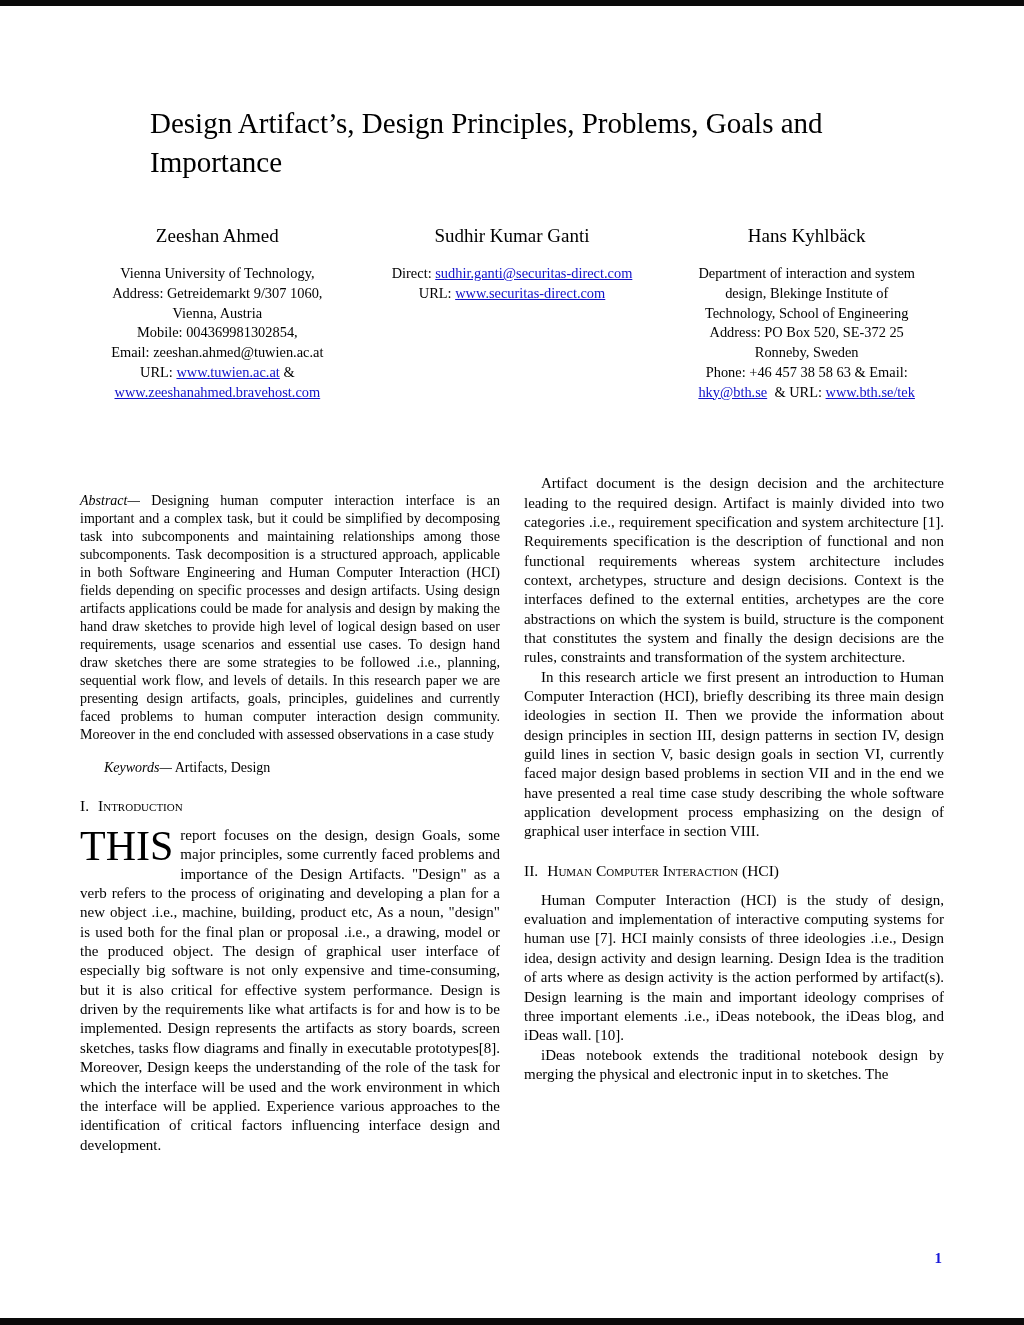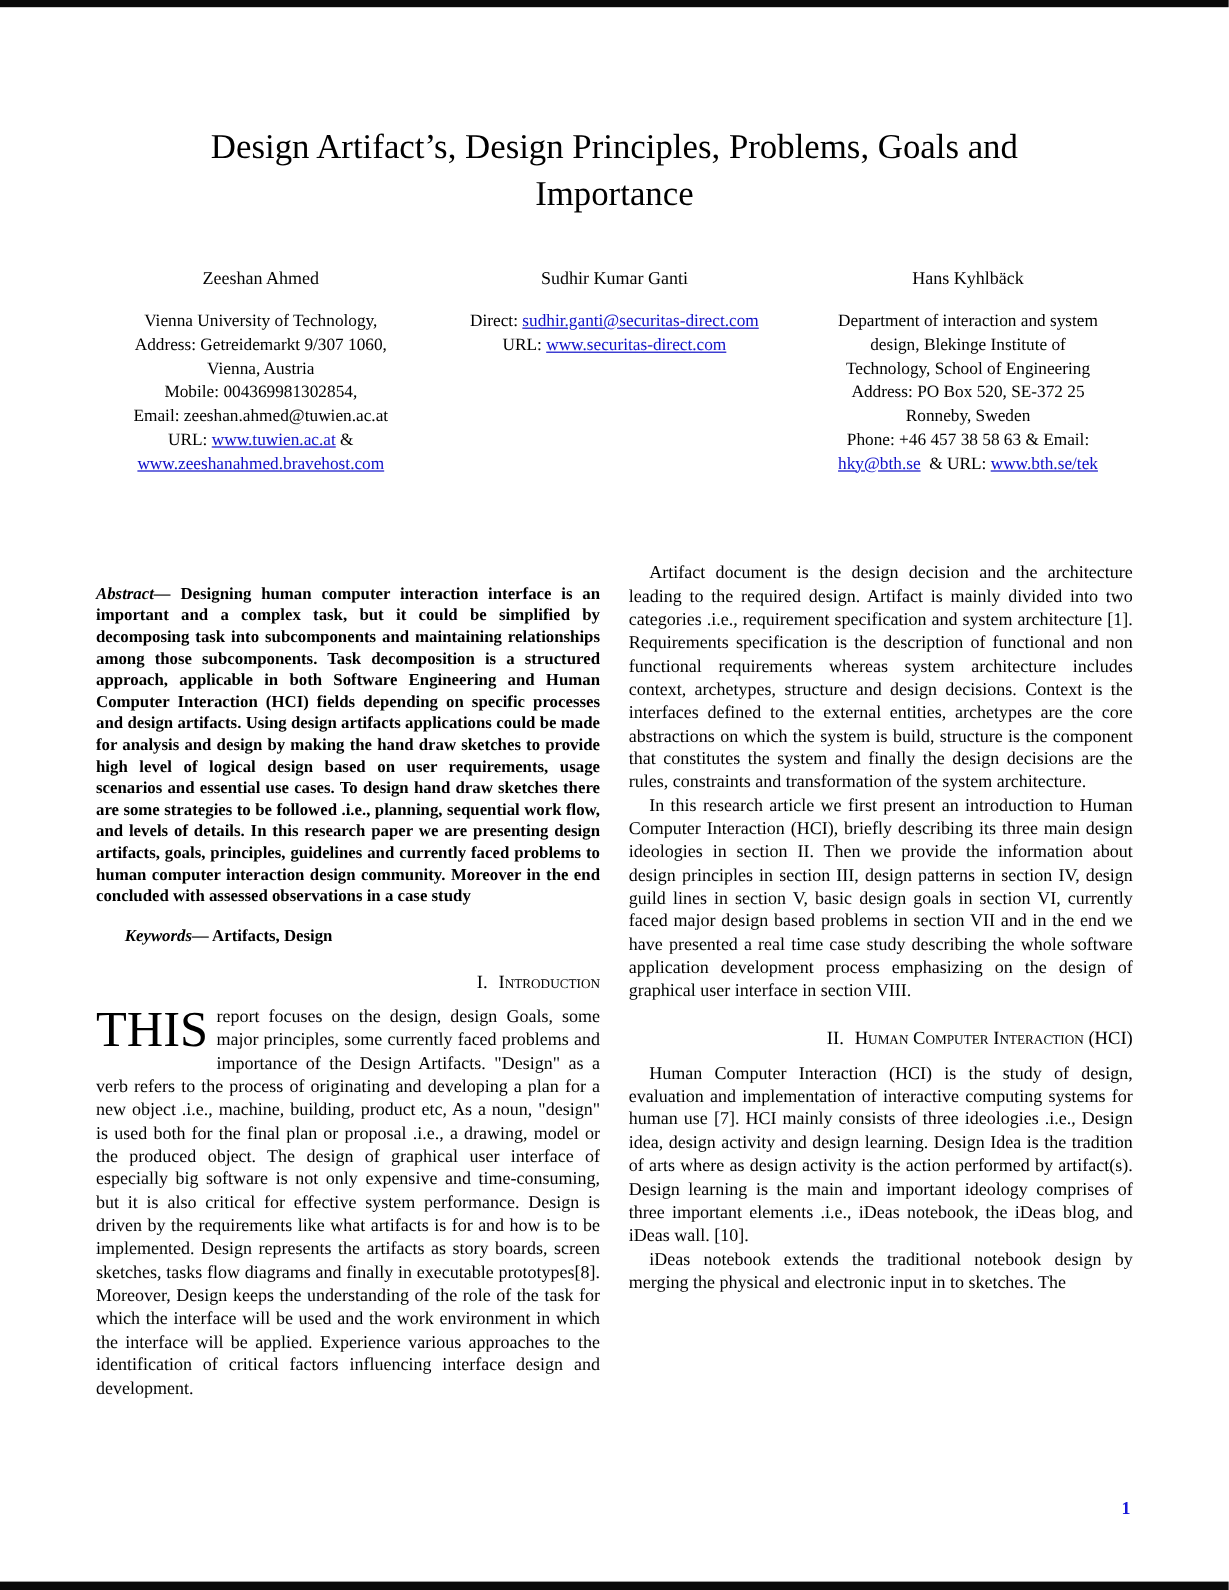--- a/index.html
+++ b/index.html
@@ -15,40 +15,39 @@
   .edge { position: absolute; left: 0; width: 100%; background: #0a0a0a; z-index: 5; }
   .edge.top { top: 0; height: 6px; }
   .edge.bottom { bottom: 0; height: 7px; }
 
   .page { position: absolute; inset: 0; padding: 104px 80px 0 80px; }
 
   .title {
     font-weight: normal;
     font-size: 29px;
     line-height: 1.33;
-    text-align: center;
     margin: 0 70px;
   }
 
   .authors { display: flex; gap: 20px; margin-top: 44px; }
   .author { flex: 1; text-align: center; }
-  .author-name { font-size: 15px; font-weight: normal; margin-bottom: 17px; }
+  .author-name { font-size: 19px; font-weight: normal; margin-bottom: 17px; }
   .author-info { font-size: 14.4px; line-height: 1.37; }
   .pre { white-space: pre-line; display: block; }
   .link { color: var(--link, #0f10c8); text-decoration: underline; cursor: pointer; }
 
   .columns { display: flex; gap: 24px; margin-top: 72px; }
   .col { width: 420px; text-align: justify; }
   .col.left { padding-top: 18px; }
 
-  .abstract, .keywords { font-size: 14px; line-height: 1.285; font-weight: bold; }
+  .abstract, .keywords { font-size: 14px; line-height: 1.285; font-weight: normal; }
   .ab-label, .kw-label { font-style: italic; }
   .keywords { margin-top: 15px; margin-left: 24px; }
 
-  .sec-heading { font-size: 15.5px; font-weight: normal; text-align: right; margin: 20px 0 11px 0; }
+  .sec-heading { font-size: 15.5px; font-weight: normal; text-align: left; margin: 20px 0 11px 0; }
   .sec-num { margin-right: 9px; }
   .sc { font-variant: small-caps; }
 
   .para { font-size: 15px; line-height: 1.29; }
   .indent { text-indent: 17px; }
 
   .dropword {
     float: left;
     font-size: 42px;
     line-height: 37px;

